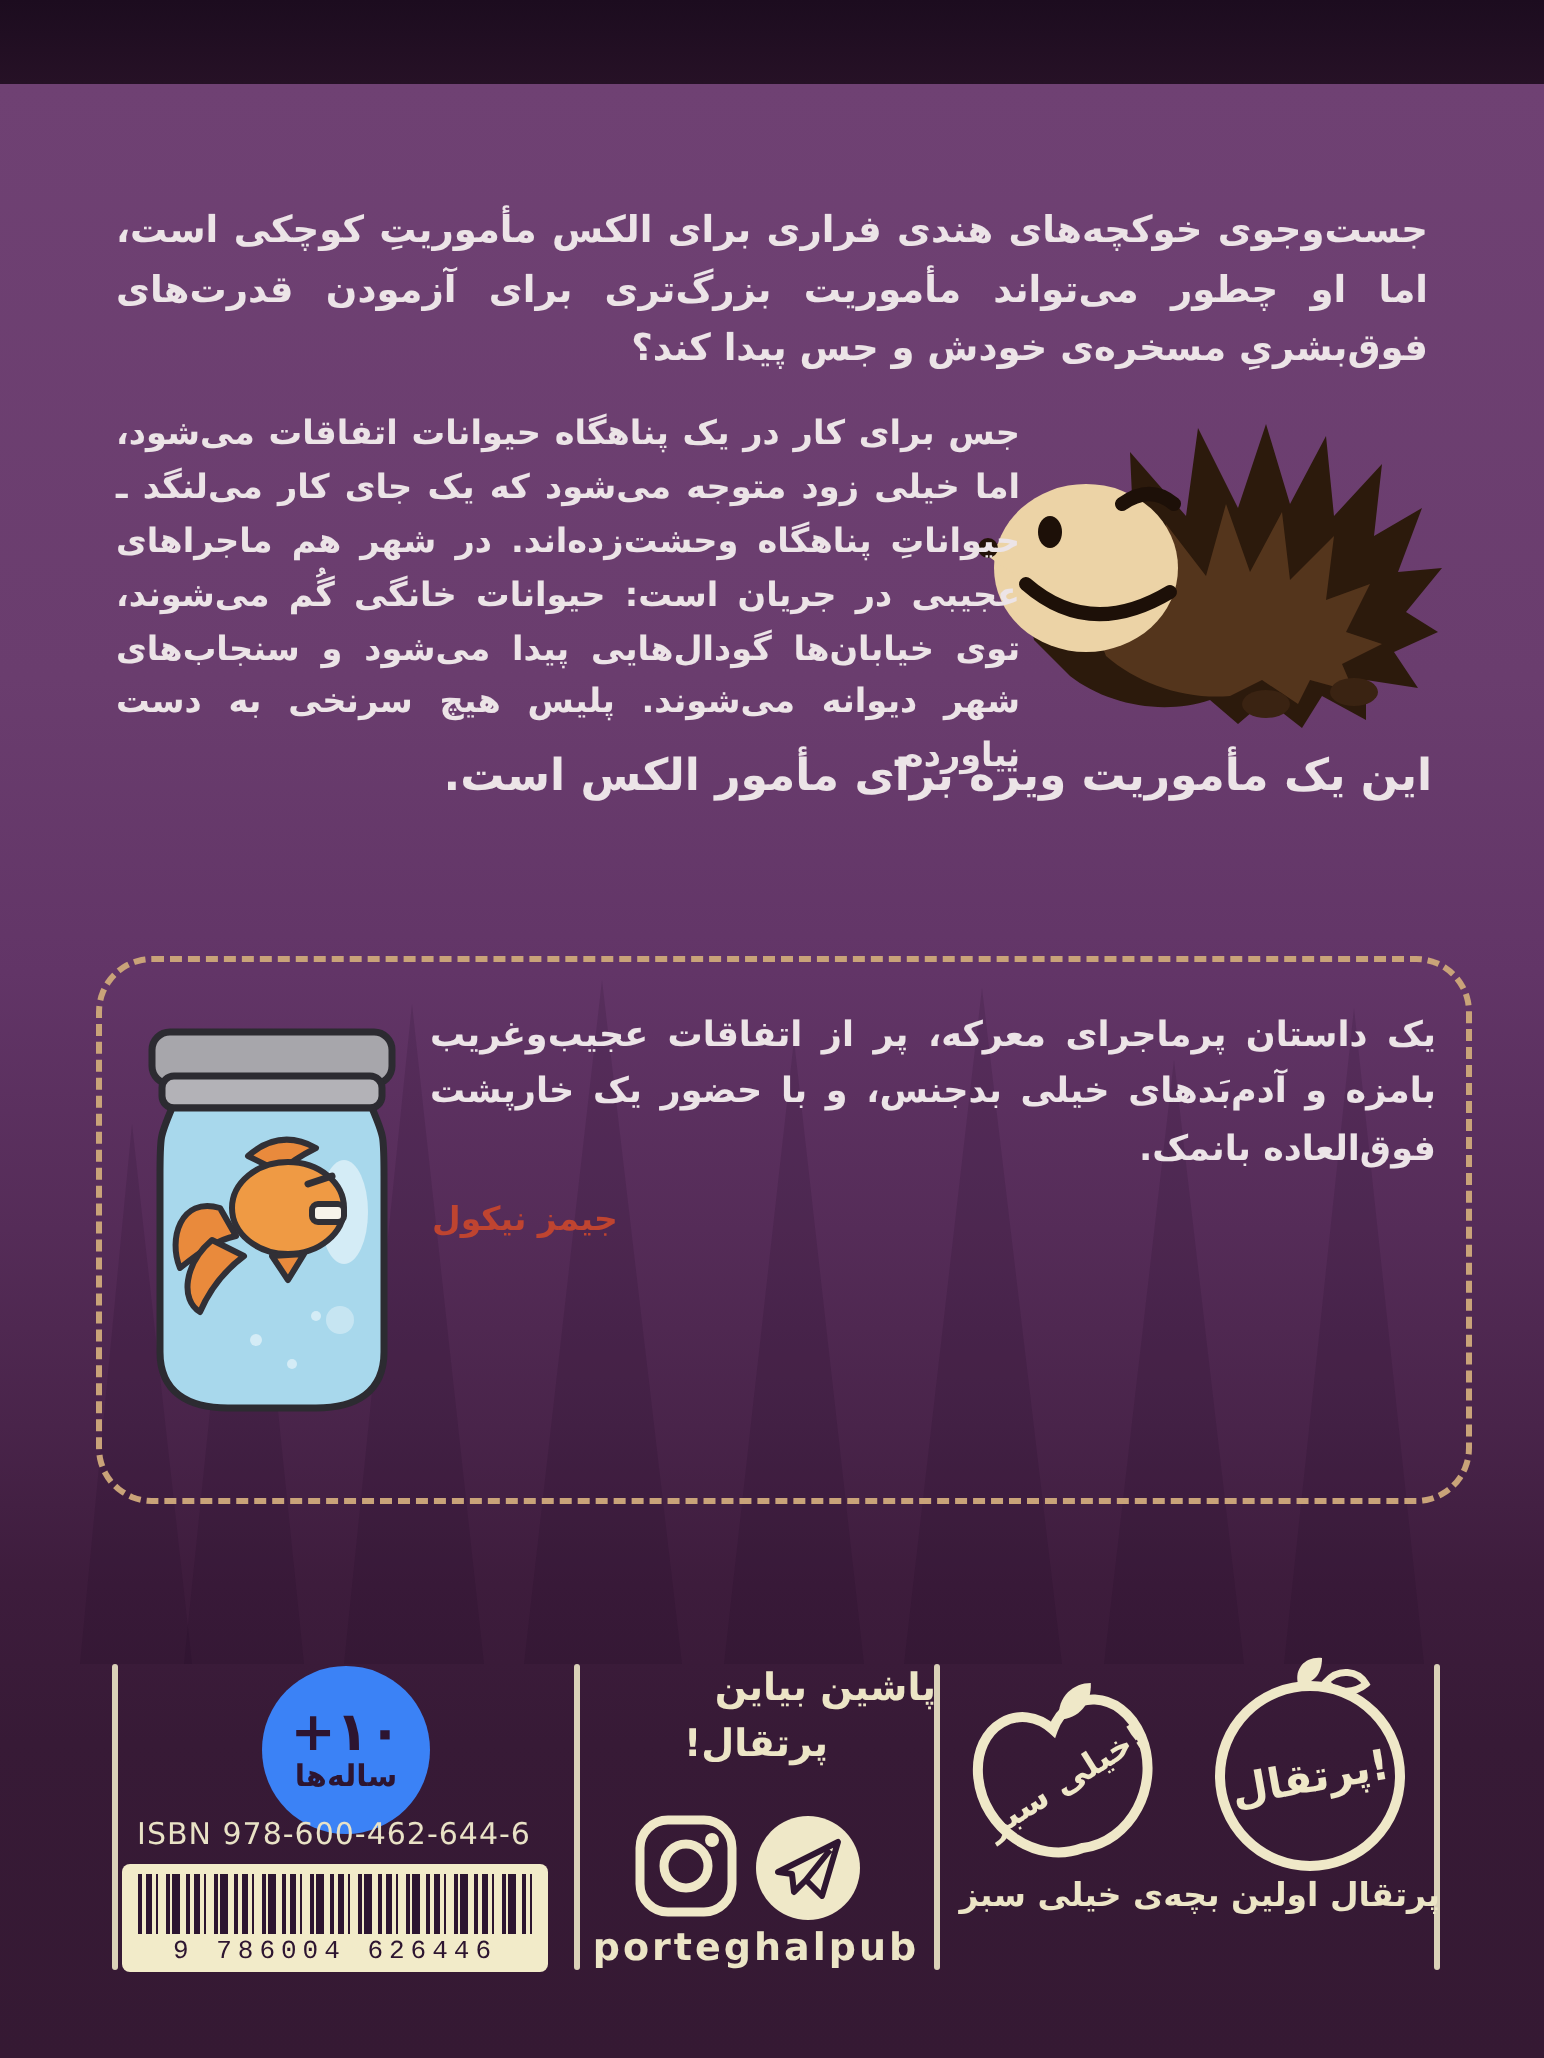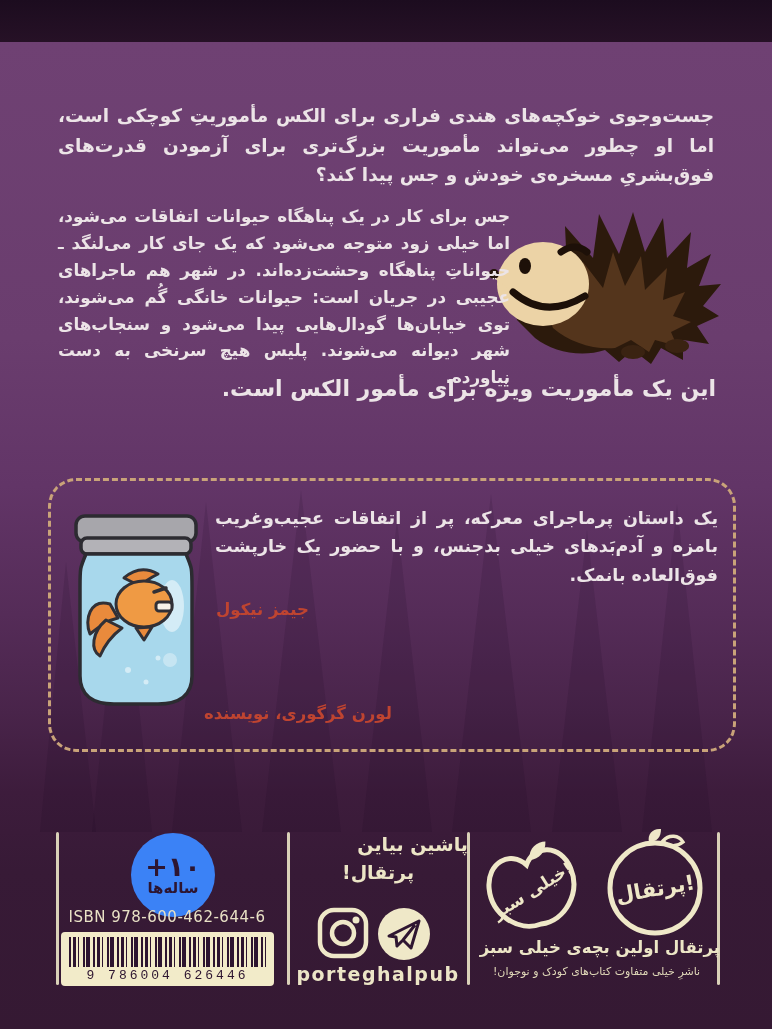--- a/index.html
+++ b/index.html
@@ -129,21 +129,20 @@
       <ellipse cx="78" cy="96" rx="28" ry="23" fill="#ef9a44"></ellipse>
       <path d="M70,120 L78,132 L86,119 Z" fill="#e98a3c"></path>
     </g>
     <path d="M88,84 L100,80" stroke="#313036" stroke-width="3.5" stroke-linecap="round" fill="none"></path>
     <rect x="90" y="94" width="16" height="9" rx="3" fill="#f7f3ea" stroke="#313036" stroke-width="3"></rect>
   </svg>
 
   <p class="txt q1">یک داستان پرماجرای معرکه، پر از اتفاقات عجیب‌وغریب بامزه و آدم‌بَدهای خیلی بدجنس، و با حضور یک خارپشت فوق‌العاده بانمک.</p>
   <p class="txt attr a1">جیمز نیکول</p>
 
-  <p class="txt attr a2">لورن گرگوری، نویسنده</p>
 
   <div class="divider" style="left:56px"></div>
   <div class="divider" style="left:287px"></div>
   <div class="divider" style="left:467px"></div>
   <div class="divider" style="left:717px"></div>
 
   <div class="badge">
     <div class="age">+۱۰</div>
     <div class="lbl">ساله‌ها</div>
   </div>
@@ -179,15 +178,14 @@
   </svg>
 
   <svg class="logo-orange" width="128" height="112" viewBox="0 0 128 112">
     <circle cx="64" cy="62" r="45" fill="none" stroke="#efe8c8" stroke-width="5"></circle>
     <path d="M58,16 C56,8 62,2 70,3 C70,11 66,16 58,16 Z" fill="#efe8c8"></path>
     <path d="M72,15 C78,8 88,9 92,16 C86,21 77,21 72,15 Z" fill="none" stroke="#efe8c8" stroke-width="3.5"></path>
     <text x="64" y="70" text-anchor="middle" font-size="21" font-weight="bold" fill="#efe8c8" transform="rotate(-10 64 62)">پرتقال!</text>
   </svg>
 
   <p class="txt tagline-b">پرتقال اولین بچه‌ی خیلی سبز</p>
-  <p class="txt tagline-s">ناشرِ خیلی متفاوت کتاب‌های کودک و نوجوان!</p>
 
 </div>
 
 </body></html>

